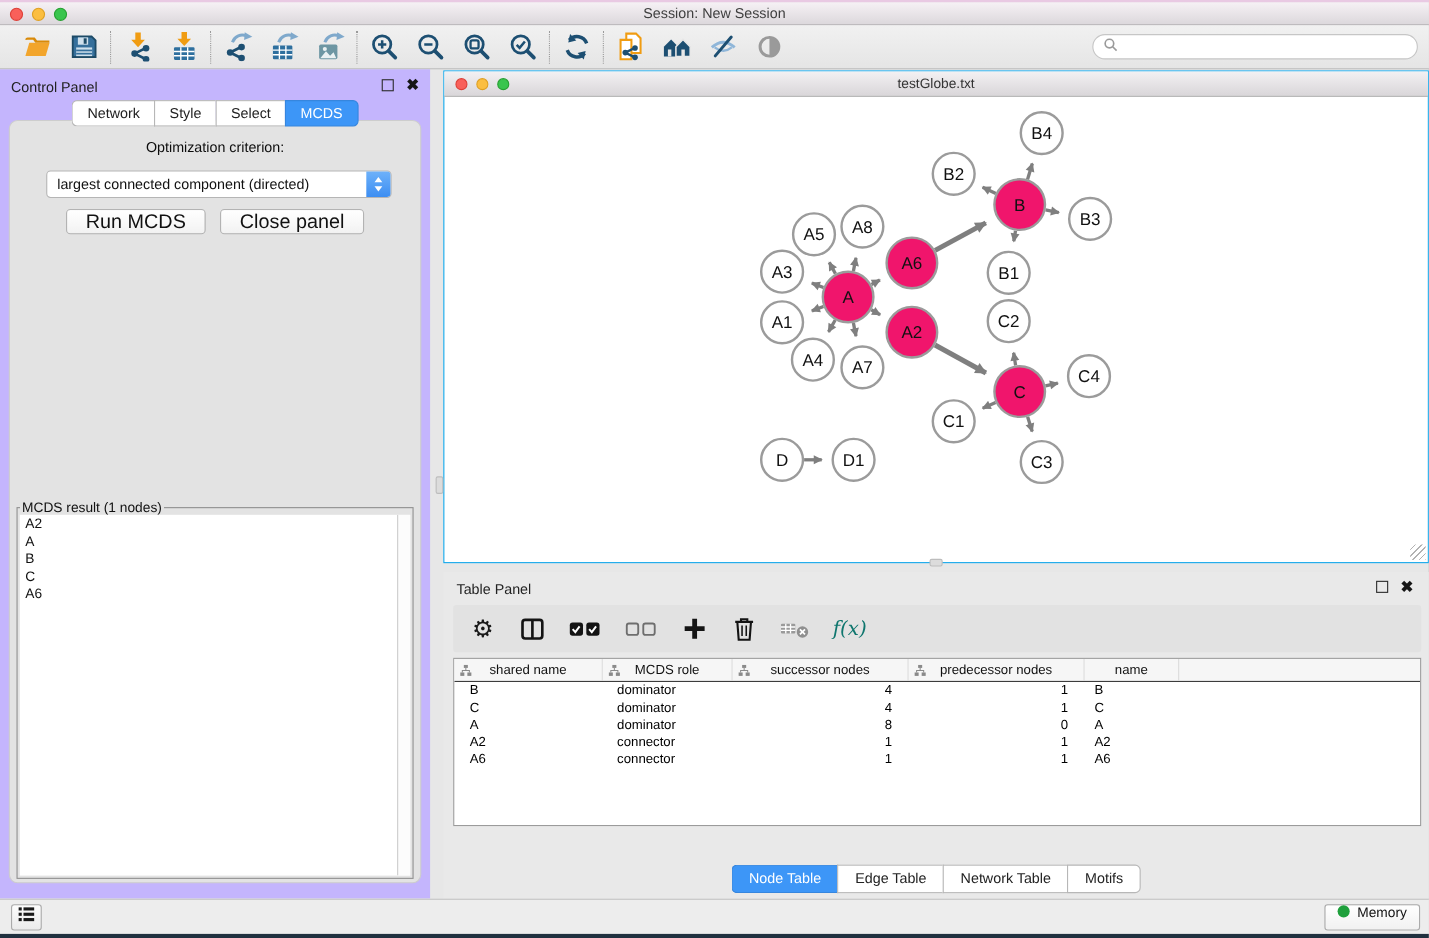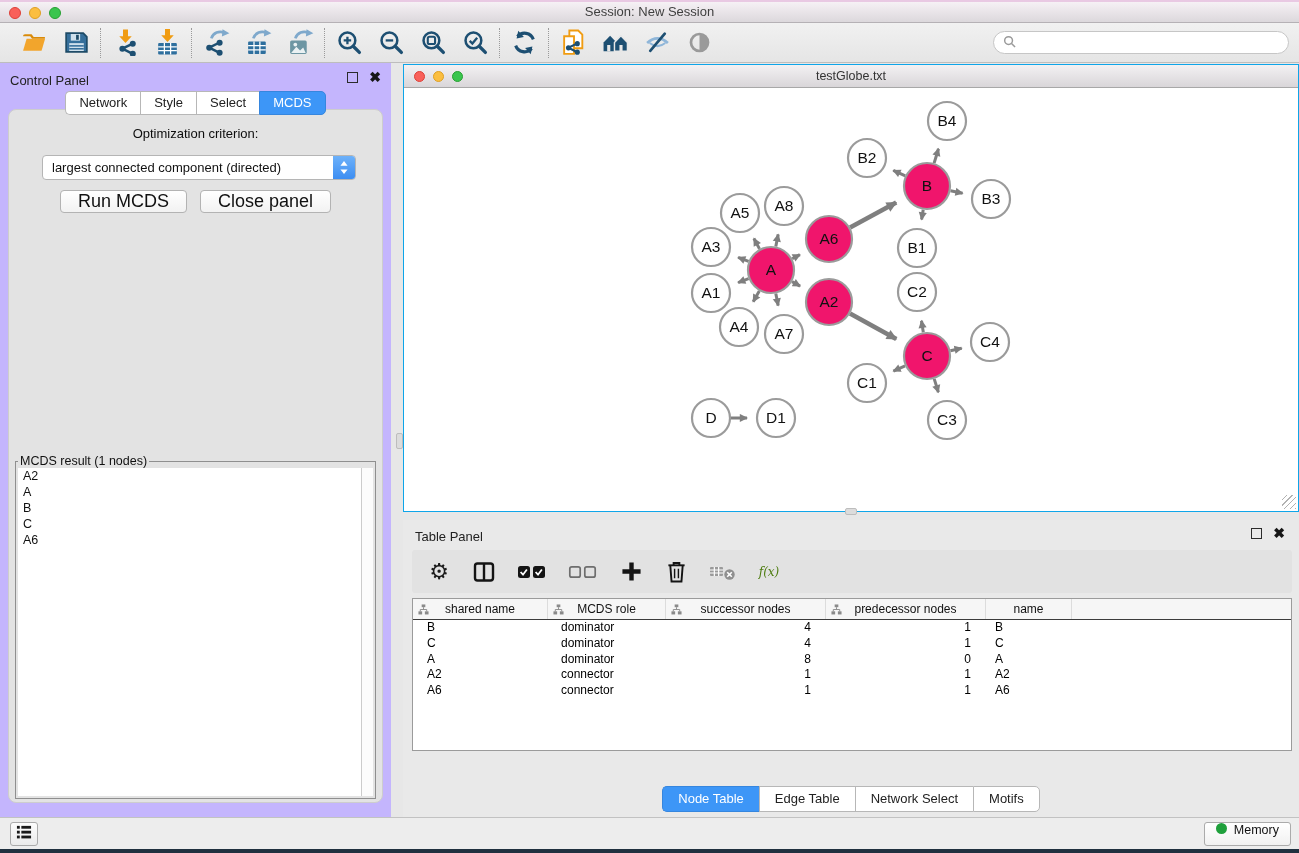--- a/index.html
+++ b/index.html
@@ -77,21 +77,21 @@
 
   
   .table-panel { position:absolute; left:403px; top:520px; right:0; bottom:36px; background:#e9e9e9; }
   .tp-header { position:relative; height:26px; padding:7px 12px 0; }
   .tp-header .panel-ctrl { position:absolute; right:14px; top:8px; }
   .tp-toolbar { position:absolute; left:9px; right:7px; top:30px; height:43px; background:#e2e2e2; border-radius:3px;
     display:flex; align-items:center; gap:21px; padding:0 15px; }
   .tp-btn { display:flex; align-items:center; justify-content:center; min-width:24px; height:26px; cursor:pointer; }
   .tp-btn.disabled { cursor:default; }
   .glyph { color:#1a1a1a; }
-  .fx { font-family:"DejaVu Serif", serif; font-style:italic; font-size:12px; color:#4d7c0f; }
+  .fx { font-family:"DejaVu Serif", serif; font-style:italic; font-size:18px; color:#0f766e; }
   .tp-table { position:absolute; left:9px; right:7px; top:78px; bottom:66px; background:#fff; border:1px solid #9b9b9b; overflow:hidden; }
   .t-head { display:flex; height:21px; background:#f6f6f6; border-bottom:1.5px solid #3c3c3c; }
   .t-hcell { position:relative; display:flex; align-items:center; justify-content:center;
     font-size:12px; color:#111; border-left:1px solid #dcdcdc; cursor:pointer; }
   .t-hcell:first-child { border-left:none; }
   .t-hcell svg.tree { position:absolute; left:5px; top:5px; }
   .t-row { display:flex; height:15.8px; }
   .t-cell { font-size:12px; color:#000; line-height:15.8px; white-space:nowrap; overflow:hidden; }
   .tp-tabs { position:absolute; left:0; right:0; bottom:5px; display:flex; justify-content:center; }
   .tp-tabs .seg-tab { padding:4px 15px 5px; }
@@ -597,21 +597,21 @@
             <div class="t-cell" style="width: 118px; text-align: left; padding: 0px 0px 0px 14px;">connector</div>
             <div class="t-cell" style="width: 160px; text-align: right; padding: 0px 14px 0px 0px;">1</div>
             <div class="t-cell" style="width: 160px; text-align: right; padding: 0px 14px 0px 0px;">1</div>
             <div class="t-cell" style="width: 86px; text-align: left; padding: 0px 0px 0px 10px;">A6</div>
           </div>
         </div>
     </div>
     <div class="tp-tabs seg-tabs" id="tp-tabs">
         <div class="seg-tab active">Node Table</div>
         <div class="seg-tab">Edge Table</div>
-        <div class="seg-tab">Network Select</div>
+        <div class="seg-tab">Network Table</div>
         <div class="seg-tab">Motifs</div>
       </div>
   </div>
 
   <div class="statusbar">
     <div class="list-btn">
       <span>
         <svg viewBox="0 0 18 17" width="16" height="15">
             <g fill="#1a1a1a">
               <rect x="1" y="1" width="3.2" height="3.2"></rect>

